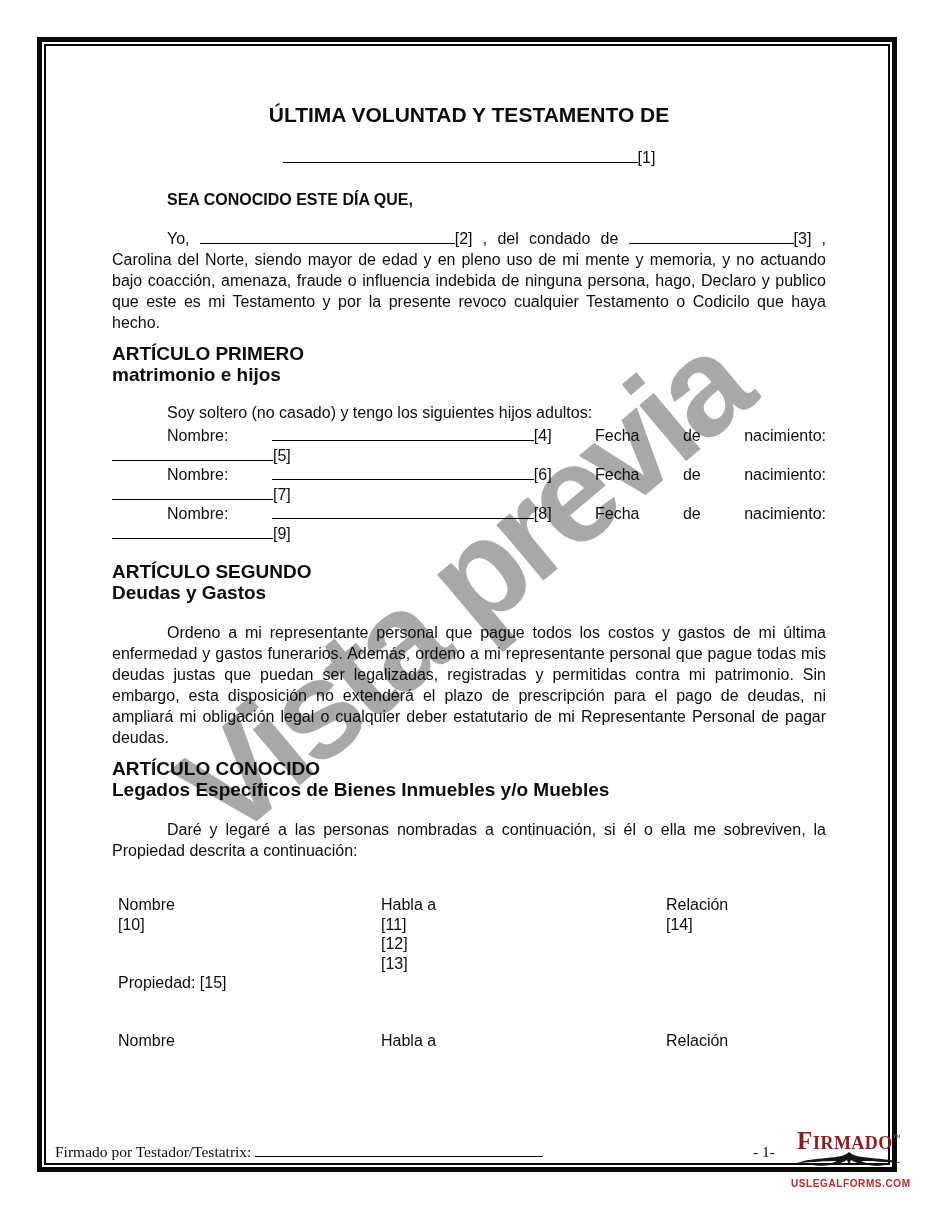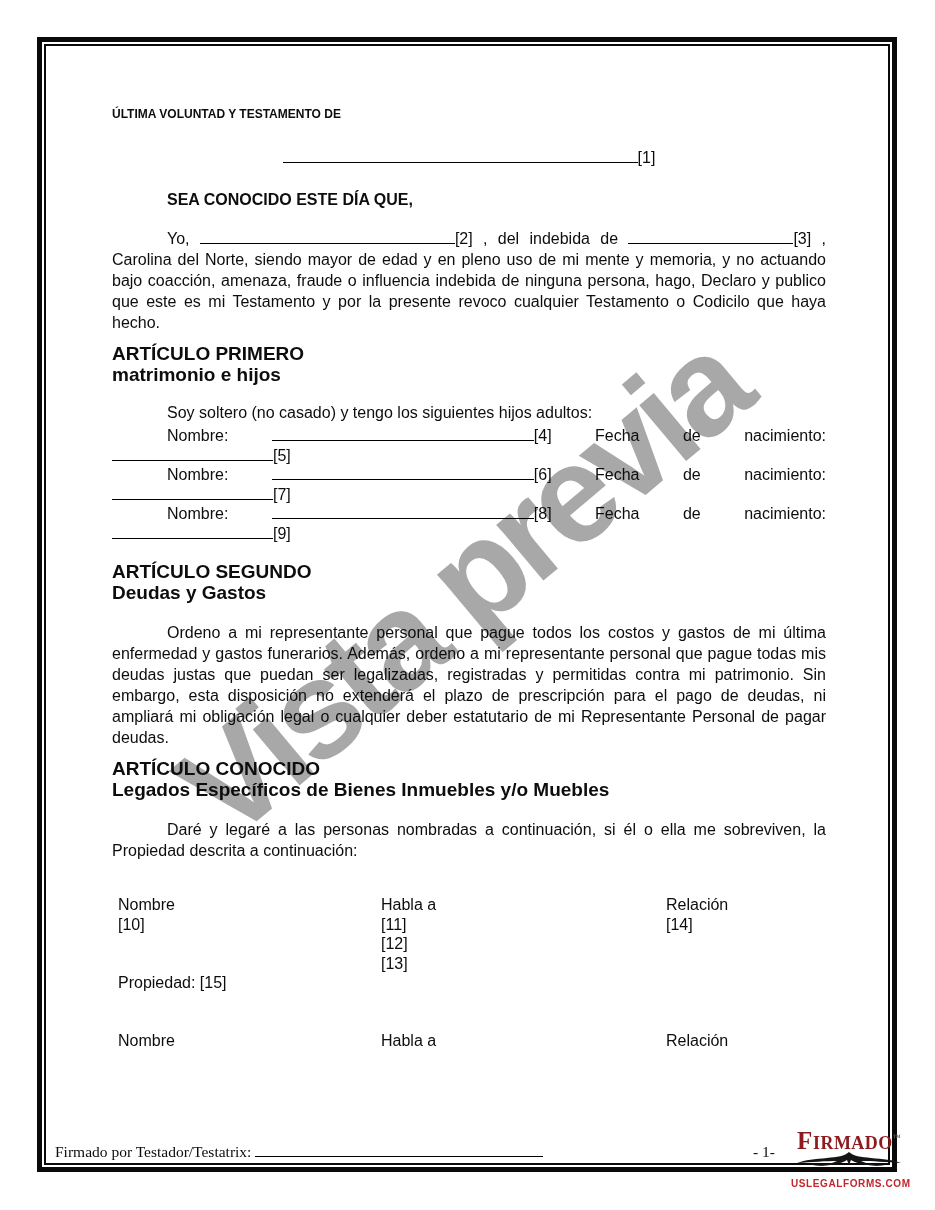--- a/index.html
+++ b/index.html
@@ -42,21 +42,21 @@
   
   .content {
     position: absolute;
     left: 47px; top: 47px; right: 47px; bottom: 45px;
     padding: 0 62px 0 65px;
     font-size: 16px;
     line-height: 21px;
     z-index: 2;
   }
 
-  .doc-title { margin-top: 57px; text-align: left; font-weight: bold; font-size: 12px; }
+  .doc-title { margin-top: 57px; text-align: center; font-weight: bold; font-size: 21px; }
 
   .blank-line-1 { margin-top: 22px; text-align: center; height: 21px; }
 
   .salutation { margin-top: 21px; padding-left: 55px; font-weight: bold; }
 
   .para { text-align: justify; }
   .para.indent { text-indent: 55px; }
   .opening-para { margin-top: 18px; }
 
   .section-head { text-align: left; font-weight: bold; font-size: 19px; }
@@ -151,21 +151,21 @@
 
   <div class="blank-line-1">
     <span class="ul ul-title"></span><span>[1]</span>
   </div>
 
   <div class="salutation">SEA CONOCIDO ESTE DÍA QUE,</div>
 
   <p class="para indent opening-para">
     <span>Yo,</span>
     <span class="ul ul-yo"></span><span>[2] ,</span>
-    <span>del indebida de</span>
+    <span>del condado de</span>
     <span class="ul ul-condado"></span><span>[3] ,</span>
     <span>Carolina del Norte, siendo mayor de edad y en pleno uso de mi mente y memoria, y no actuando bajo coacción, amenaza, fraude o influencia indebida de ninguna persona, hago, Declaro y publico que este es mi Testamento y por la presente revoco cualquier Testamento o Codicilo que haya hecho.</span>
   </p>
 
   <div class="section-head head-a1">
     <div>ARTÍCULO PRIMERO</div>
     <div>matrimonio e hijos</div>
   </div>
 
   <div class="a1-intro">Soy soltero (no casado) y tengo los siguientes hijos adultos:</div>

